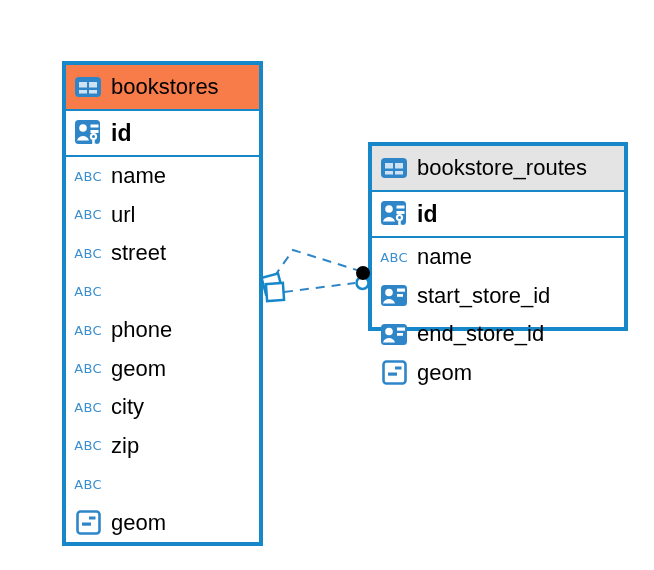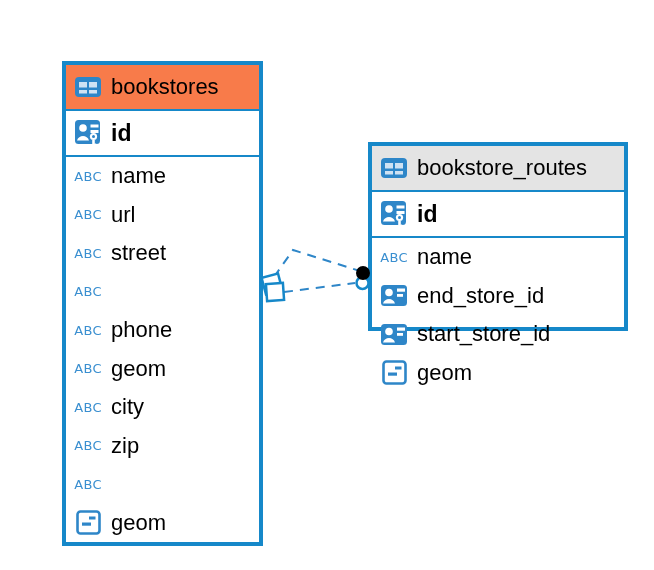--- a/index.html
+++ b/index.html
@@ -182,33 +182,33 @@
         <div class="row">
           <span class="icon">
             <svg width="28" height="23" viewBox="0 0 28 23">
               <rect x="1" y="1" width="26" height="21" rx="3.5" fill="#2e86c8"></rect>
               <circle cx="9" cy="8.5" r="3.8" fill="#fff"></circle>
               <path d="M3 19.5 C4.5 13.5 13.5 13.5 15 19.5 Z" fill="#fff"></path>
               <rect x="17" y="4.5" width="8" height="3.2" fill="#fff"></rect>
               <rect x="17" y="10" width="6" height="2.8" fill="#fff"></rect>
             </svg>
           </span>
-          <span class="label">end_store_id</span>
+          <span class="label">start_store_id</span>
         </div>
         <div class="row">
           <span class="icon">
             <svg width="28" height="23" viewBox="0 0 28 23">
               <rect x="1" y="1" width="26" height="21" rx="3.5" fill="#2e86c8"></rect>
               <circle cx="9" cy="8.5" r="3.8" fill="#fff"></circle>
               <path d="M3 19.5 C4.5 13.5 13.5 13.5 15 19.5 Z" fill="#fff"></path>
               <rect x="17" y="4.5" width="8" height="3.2" fill="#fff"></rect>
               <rect x="17" y="10" width="6" height="2.8" fill="#fff"></rect>
             </svg>
           </span>
-          <span class="label">start_store_id</span>
+          <span class="label">end_store_id</span>
         </div>
         <div class="row">
           <span class="icon">
             <svg width="25" height="25" viewBox="0 0 25 25">
               <rect x="1.5" y="1.5" width="22" height="22" rx="3" fill="#fff" stroke="#2e86c8" stroke-width="2.6"></rect>
               <rect x="13" y="6.5" width="6.5" height="3" fill="#2e86c8"></rect>
               <rect x="6" y="12.5" width="9" height="3.2" fill="#2e86c8"></rect>
             </svg>
           </span>
           <span class="label">geom</span>

